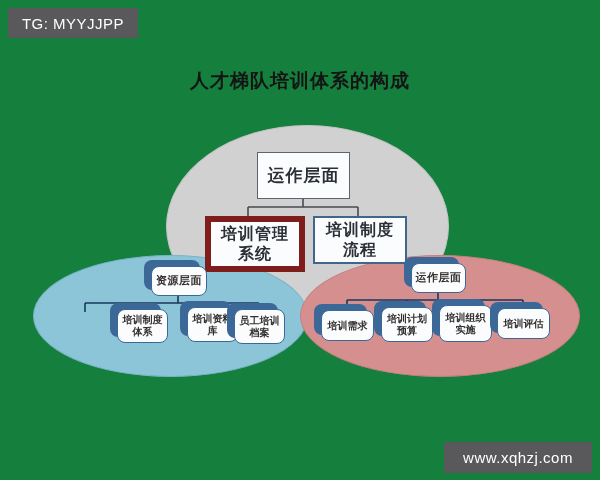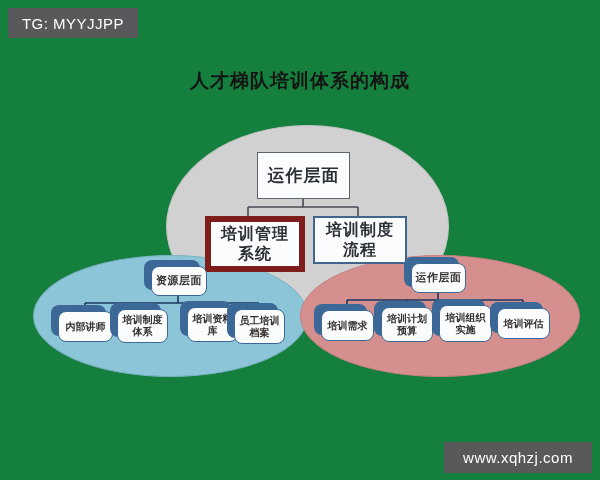--- a/index.html
+++ b/index.html
@@ -89,24 +89,20 @@
 
   <div class="mini lbl bx-ziyuan">
     <span class="shadow"></span>
     <span class="face">资源层面</span>
   </div>
   <div class="mini lbl bx-yunzuo">
     <span class="shadow"></span>
     <span class="face">运作层面</span>
   </div>
 
-  <div class="mini sm bx-b1">
-    <span class="shadow"></span>
-    <span class="face">内部讲师</span>
-  </div>
   <div class="mini sm bx-b2">
     <span class="shadow"></span>
     <span class="face">培训制度
 体系</span>
   </div>
   <div class="mini sm bx-b3">
     <span class="shadow"></span>
     <span class="face">培训资料
 库</span>
   </div>

